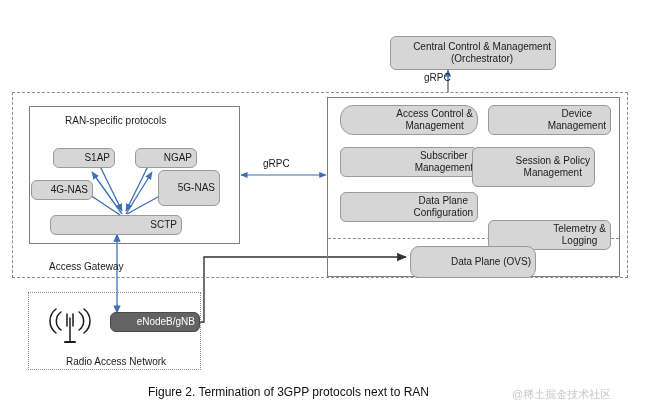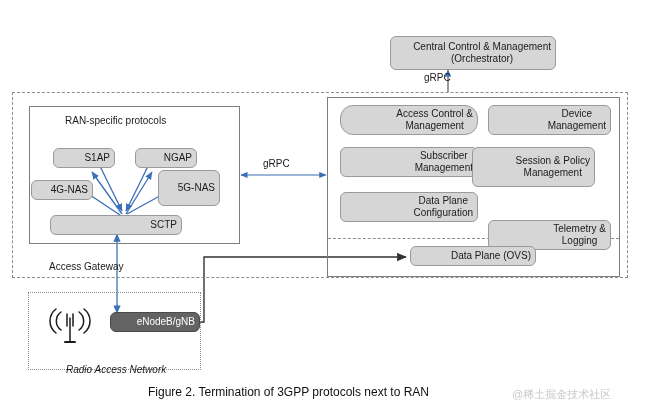--- a/index.html
+++ b/index.html
@@ -200,26 +200,26 @@
       <span class="l2">Configuration</span>
     </div>
   </div>
   <div class="node" style="left:488px; top:192px; width:123px; height:30px;margin-top:28px;">
     <div>
       <span>Telemetry &amp;</span>
       <span class="l2">Logging</span>
     </div>
   </div>
 
-  <div class="node" style="left:410px; top:246px; width:126px; height:20px;">
+  <div class="node" style="left:410px; top:246px; width:126px; height:32px;border-radius:9px;">
     <span>Data Plane (OVS)</span>
   </div>
 
   <div class="box-dotted" style="left:28px; top:292px; width:173px; height:78px;"></div>
-  <div class="label" style="left:66px; top:364px;font-style:italic;">Radio Access Network</div>
+  <div class="label" style="left:66px; top:356px;">Radio Access Network</div>
 
   <svg class="antenna" style="left:48px; top:306px;" width="44" height="42" viewBox="0 0 44 42">
     <g stroke="#1a1a1a" stroke-width="1.5" fill="none" stroke-linecap="round">
       <line x1="22" y1="12" x2="22" y2="36"></line>
       <line x1="19" y1="8" x2="19" y2="20"></line>
       <line x1="25" y1="8" x2="25" y2="20"></line>
       <path d="M13,6 A11,11 0 0 0 13,24"></path>
       <path d="M31,6 A11,11 0 0 1 31,24"></path>
       <path d="M8,3 A15,15 0 0 0 8,27"></path>
       <path d="M36,3 A15,15 0 0 1 36,27"></path>

